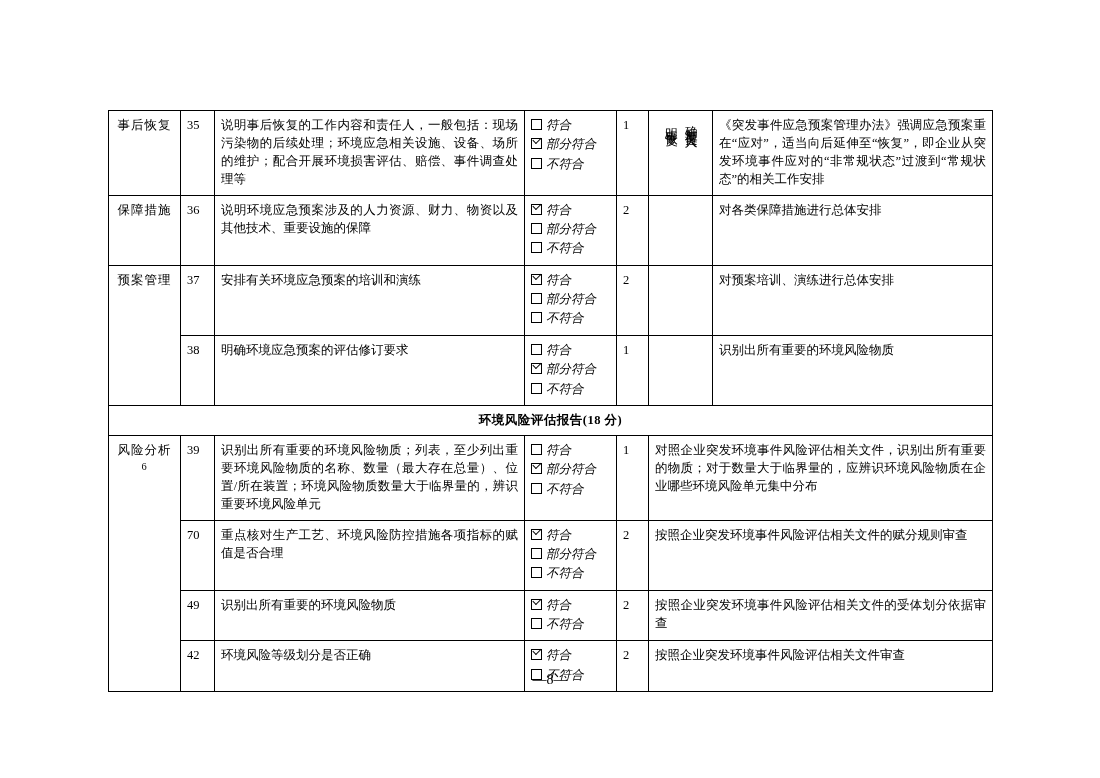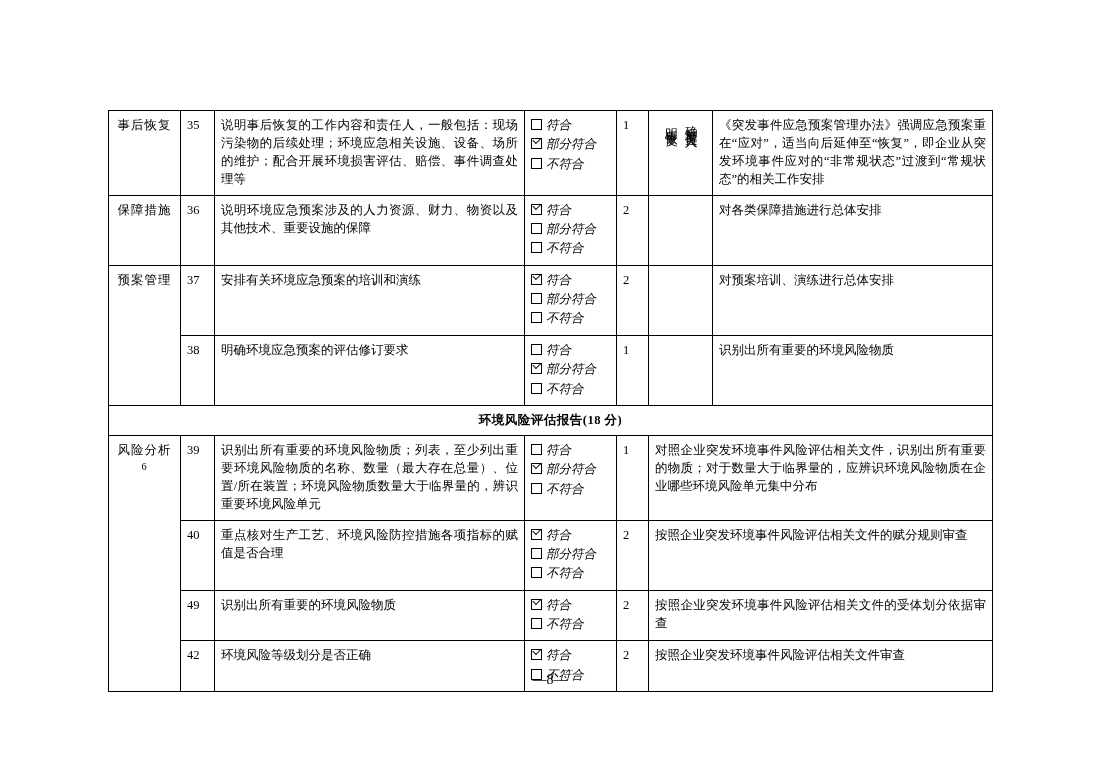--- a/index.html
+++ b/index.html
@@ -222,21 +222,21 @@
         <td class="check">
           <span class="opt"><span class="box"></span><span>符合</span></span>
           <span class="opt"><span class="box checked"></span><span>部分符合</span></span>
           <span class="opt"><span class="box"></span><span>不符合</span></span>
         </td>
         <td class="score">1</td>
         <td class="remark" colspan="2">对照企业突发环境事件风险评估相关文件，识别出所有重要的物质；对于数量大于临界量的，应辨识环境风险物质在企业哪些环境风险单元集中分布</td>
       </tr>
 
       <tr>
-        <td class="num">40</td>
+        <td class="num">70</td>
         <td class="desc">重点核对生产工艺、环境风险防控措施各项指标的赋值是否合理</td>
         <td class="check">
           <span class="opt"><span class="box checked"></span><span>符合</span></span>
           <span class="opt"><span class="box"></span><span>部分符合</span></span>
           <span class="opt"><span class="box"></span><span>不符合</span></span>
         </td>
         <td class="score">2</td>
         <td class="remark" colspan="2">按照企业突发环境事件风险评估相关文件的赋分规则审查</td>
       </tr>
 

